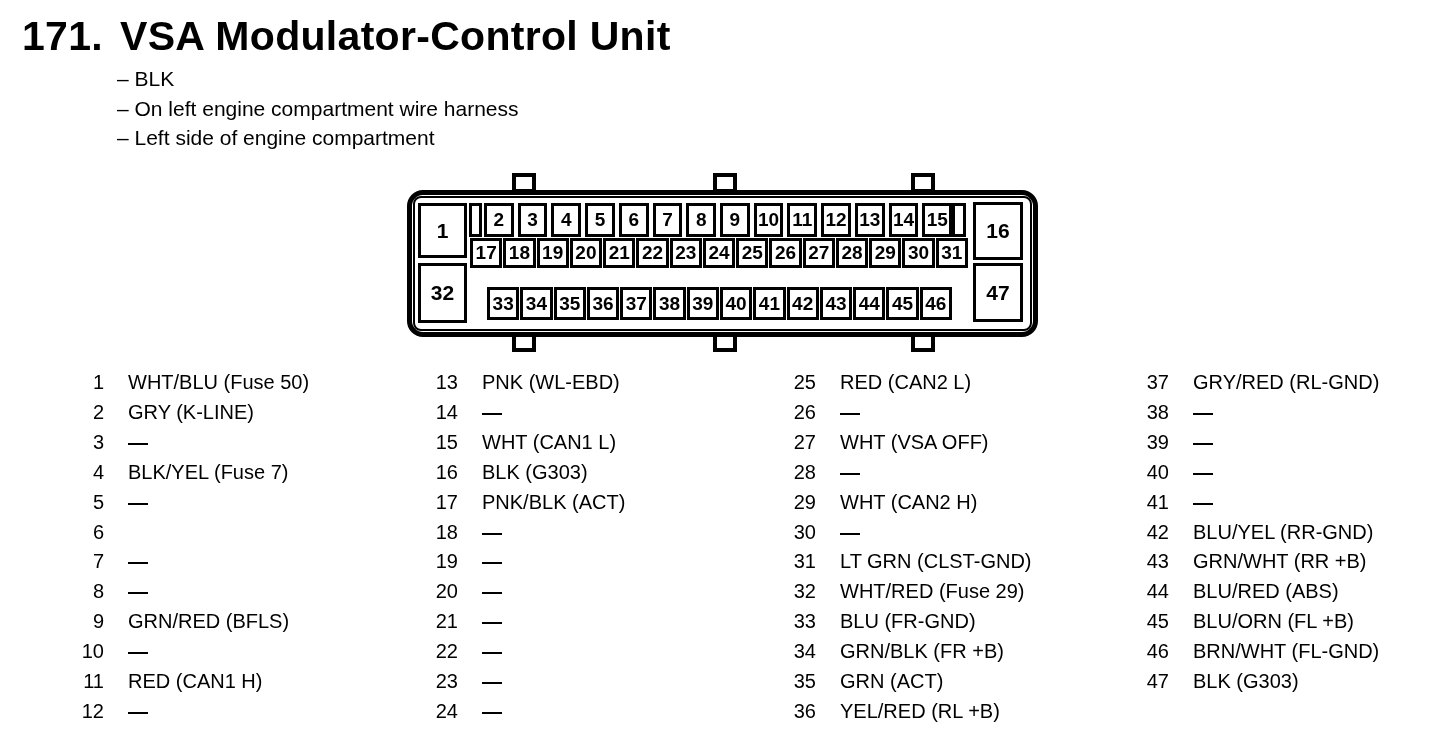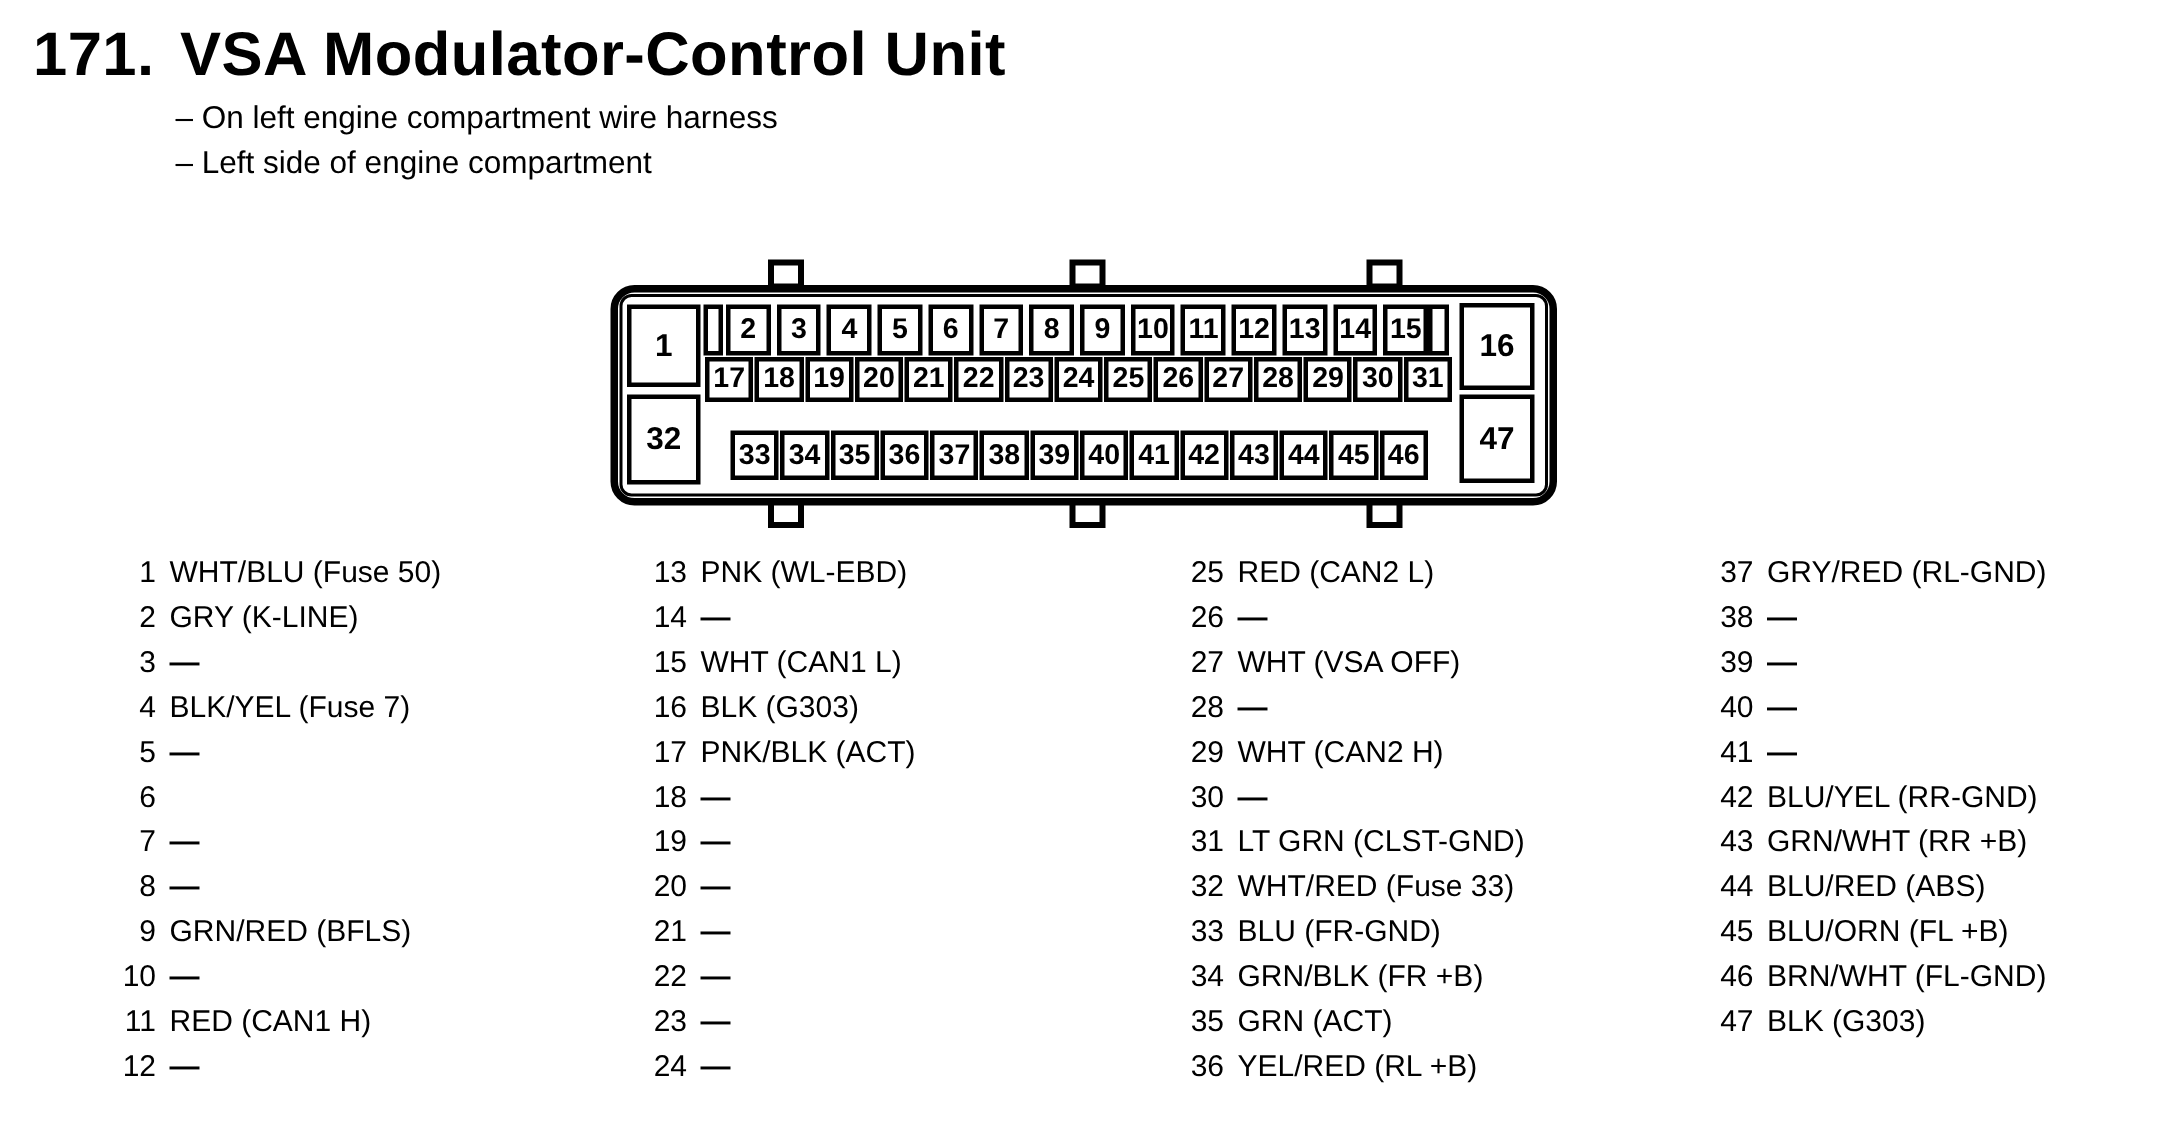--- a/index.html
+++ b/index.html
@@ -114,31 +114,32 @@
     display: flex;
     align-items: flex-start;
     white-space: nowrap;
   }
   .pin-num {
     display: inline-block;
     width: 26px;
     text-align: right;
     flex: 0 0 26px;
   }
-  .pin-label { margin-left: 9px; }
+  .pin-label { margin-left: 24px; }
   .pin-label.dash { font-weight: bold; letter-spacing: 1px; }
 </style>
 </head>
 <body>
 
 <h1 class="title">
   <span class="num">171.</span><span>VSA Modulator-Control Unit</span>
 </h1>
 
 <div class="notes">
+  <div>– BLK</div>
   <div>– On left engine compartment wire harness</div>
   <div>– Left side of engine compartment</div>
 </div>
 
 <div>
   <div class="tab" style="left:512px; top:173px;"></div>
   <div class="tab" style="left:713px; top:173px;"></div>
   <div class="tab" style="left:911px; top:173px;"></div>
   <div class="tab" style="left:512px; top:332px;"></div>
   <div class="tab" style="left:713px; top:332px;"></div>
@@ -329,21 +330,21 @@
       <div class="pin-row">
         <span class="pin-num">30</span>
         <span class="pin-label dash">—</span>
       </div>
       <div class="pin-row">
         <span class="pin-num">31</span>
         <span class="pin-label">LT GRN (CLST-GND)</span>
       </div>
       <div class="pin-row">
         <span class="pin-num">32</span>
-        <span class="pin-label">WHT/RED (Fuse 33)</span>
+        <span class="pin-label">WHT/RED (Fuse 29)</span>
       </div>
       <div class="pin-row">
         <span class="pin-num">33</span>
         <span class="pin-label">BLU (FR-GND)</span>
       </div>
       <div class="pin-row">
         <span class="pin-num">34</span>
         <span class="pin-label">GRN/BLK (FR +B)</span>
       </div>
       <div class="pin-row">

